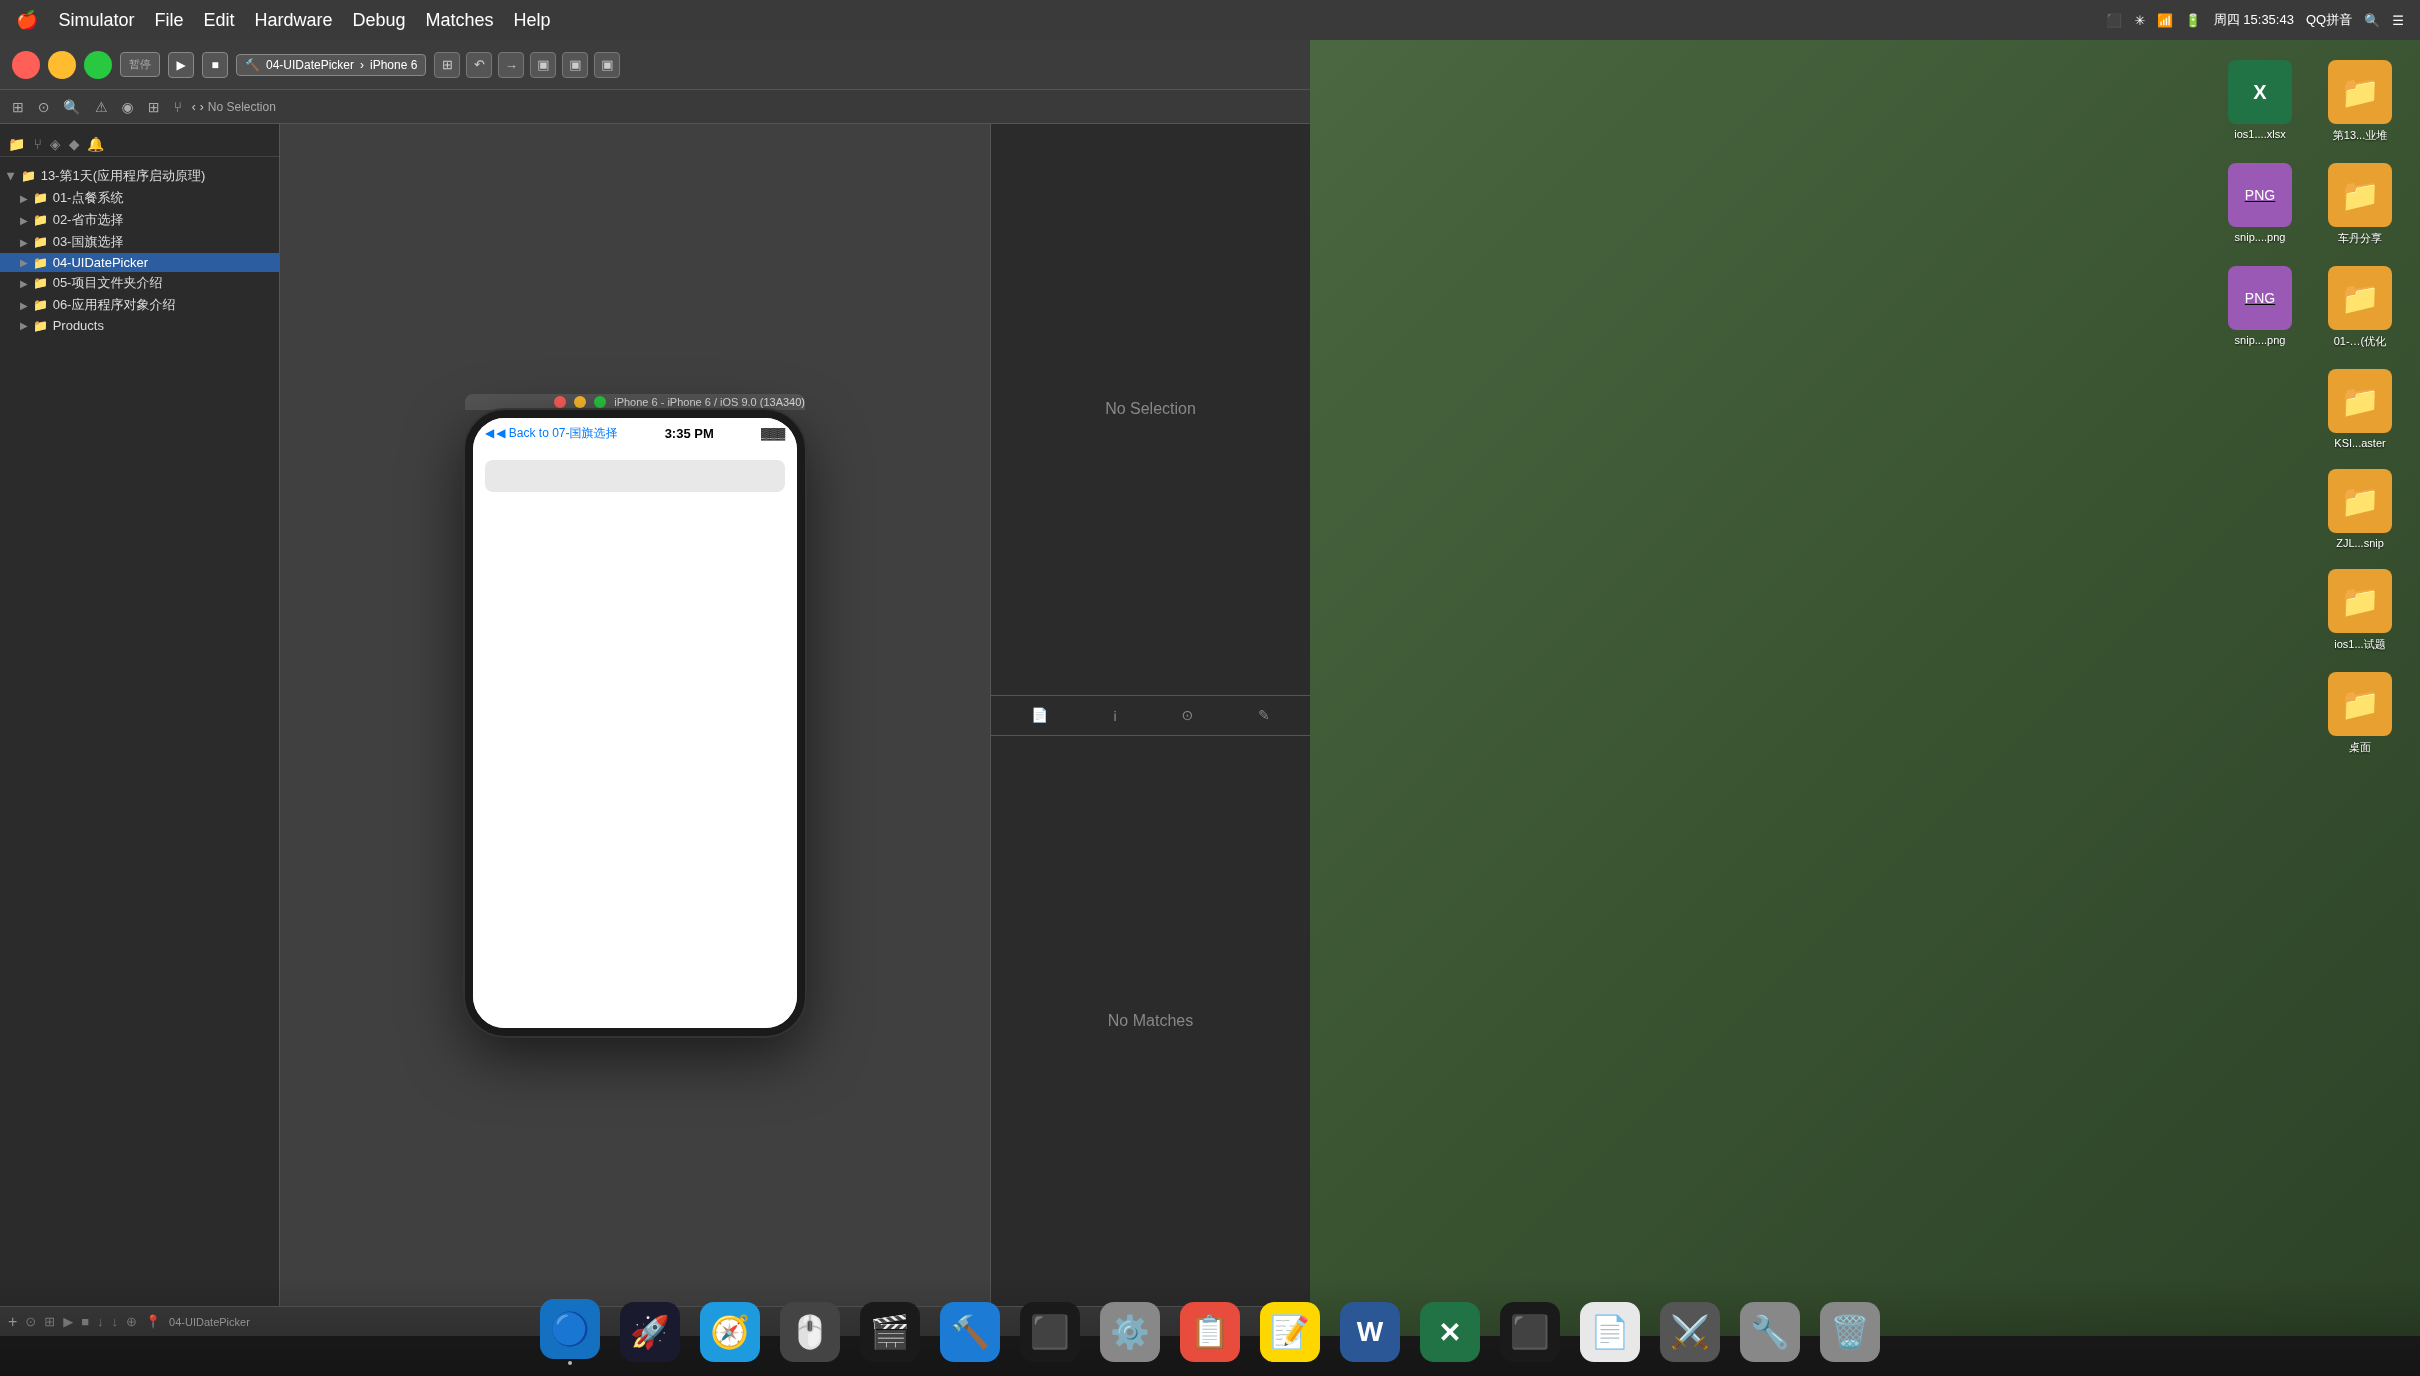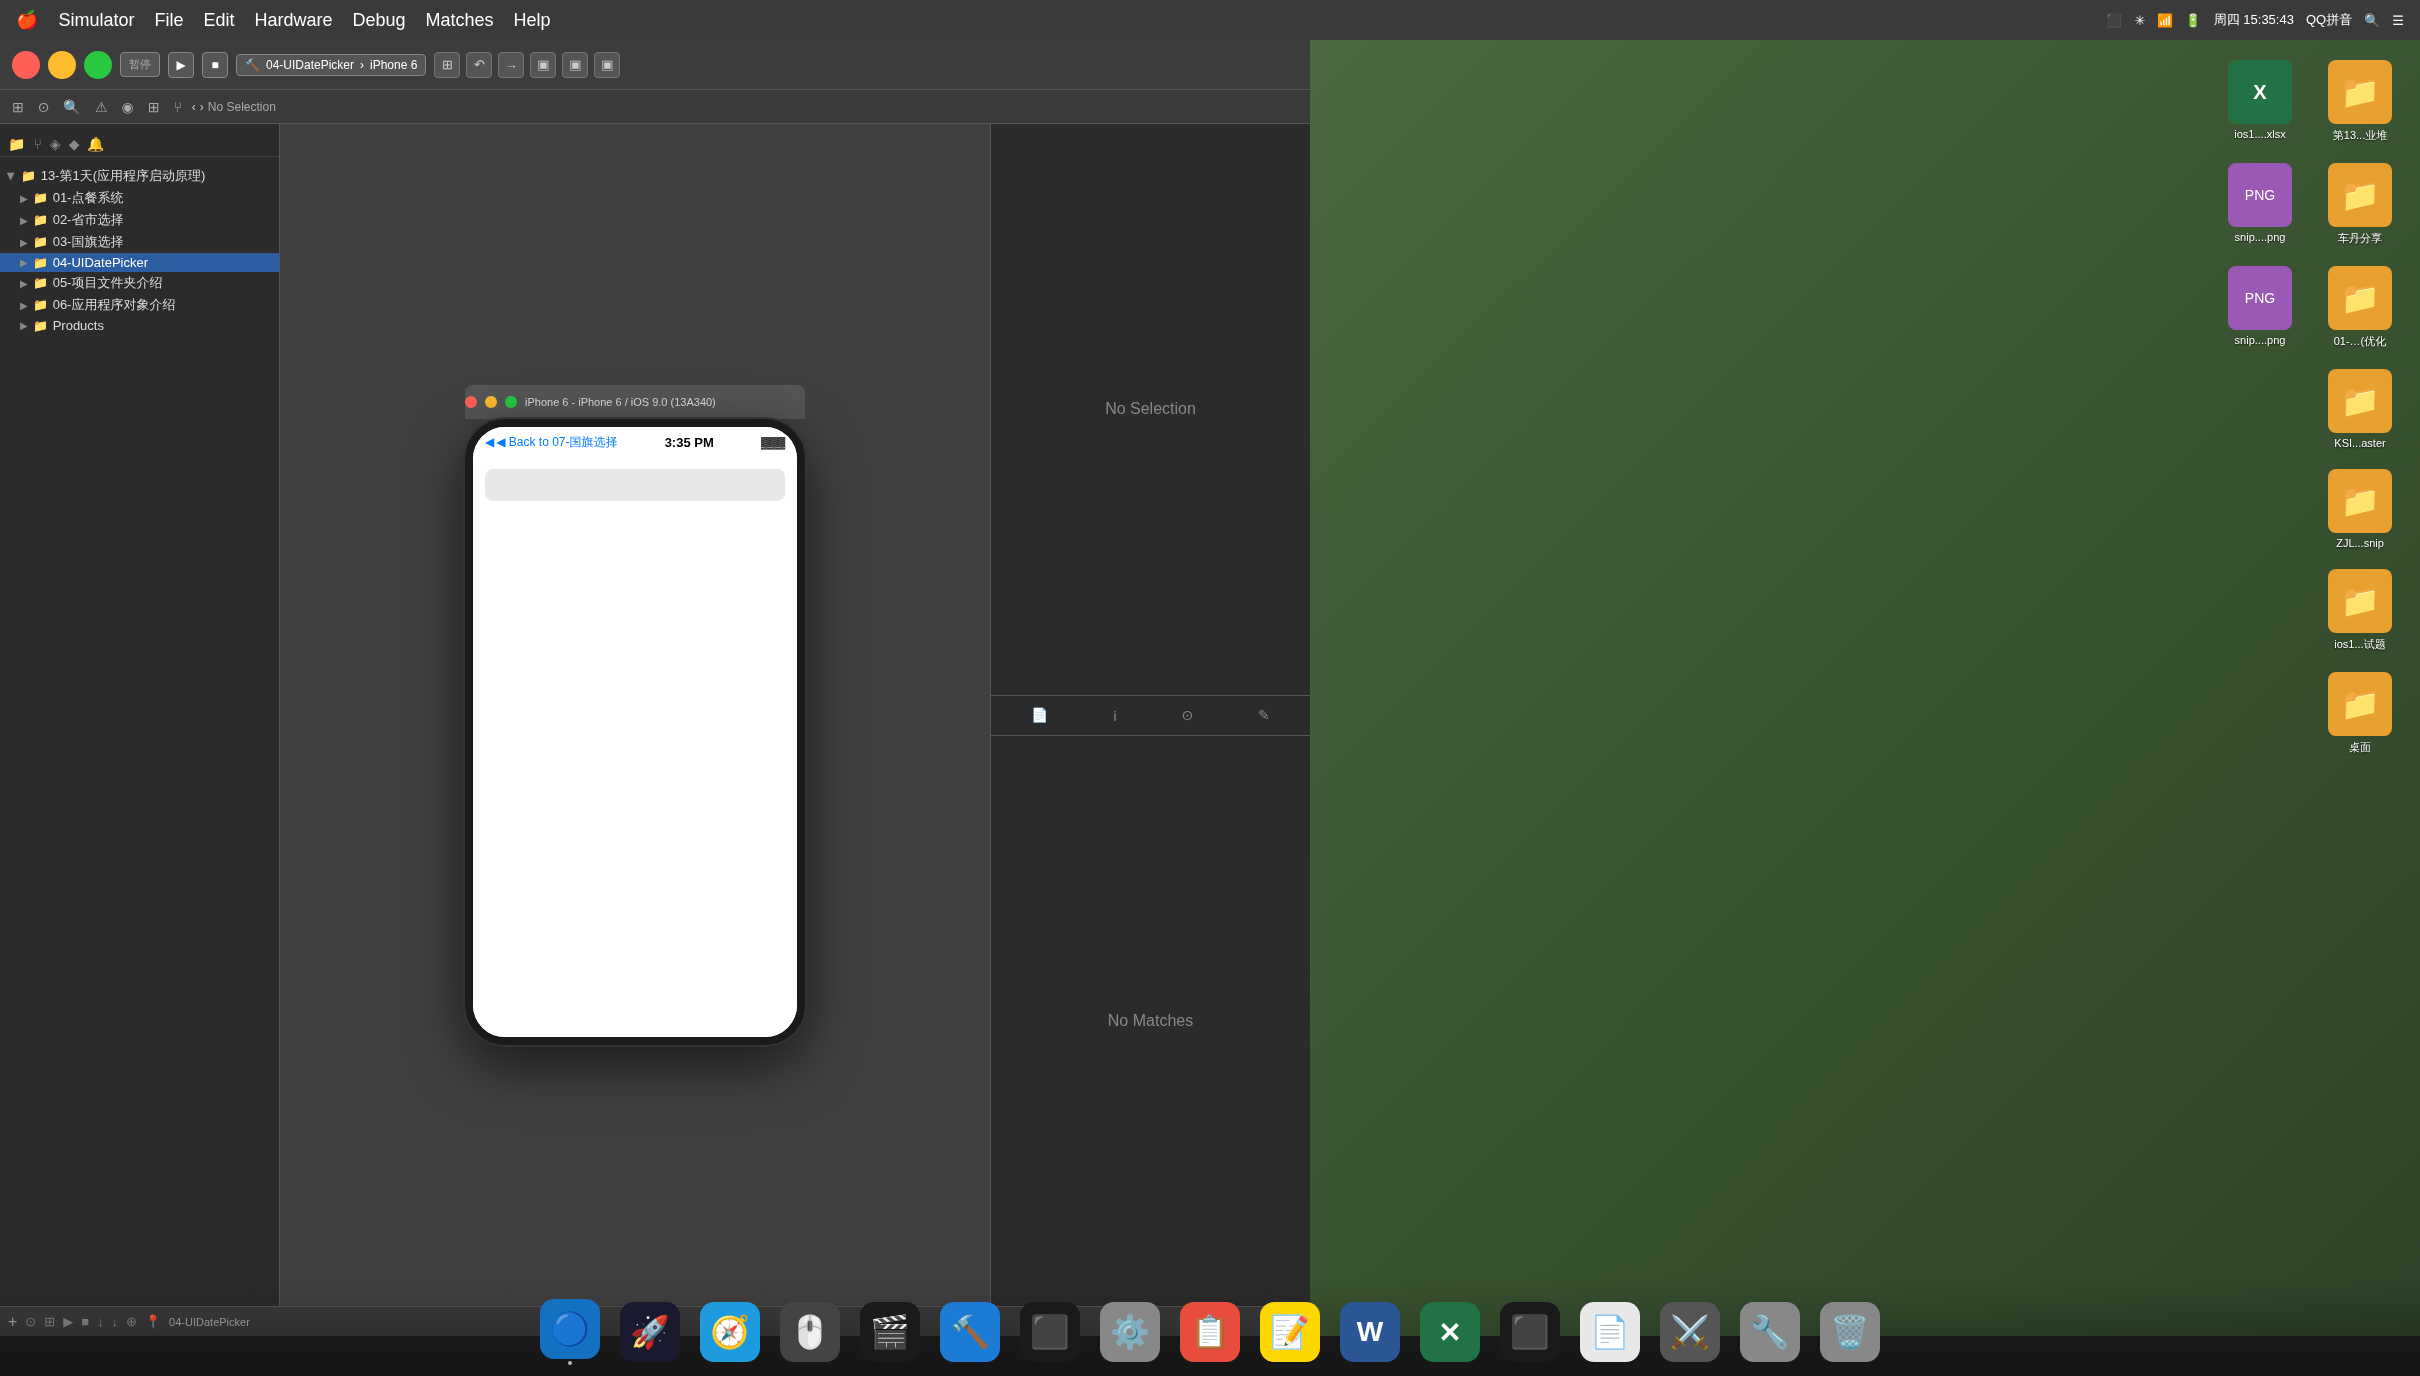--- a/index.html
+++ b/index.html
@@ -288,24 +288,24 @@
       height: 32px;
       background: #e8e8e8;
       border-radius: 8px;
       border: none;
       padding: 0 12px;
       font-size: 14px;
       color: #666;
     }
     .simulator-title-bar {
       background: #555;
-      height: 34px;
-      display: flex;
-      align-items: center;
-      justify-content: flex-start;
+      height: 16px;
+      display: flex;
+      align-items: center;
+      justify-content: flex-end;
       gap: 8px;
       border-radius: 8px 8px 0 0;
     }
     .sim-title-dot {
       width: 12px;
       height: 12px;
       border-radius: 50%;
     }
     .dot-close { background: #ff5f57; }
     .dot-min { background: #febc2e; }
@@ -478,21 +478,21 @@
       color: #fff;
       text-align: center;
       text-shadow: 0 1px 2px rgba(0,0,0,0.8);
       max-width: 80px;
       overflow: hidden;
       text-overflow: ellipsis;
       white-space: nowrap;
     }
     .xlsx-icon { background: #217346; }
     .folder-desk-icon { background: #e8a030; }
-    .png-icon { background: #9b59b6; }
+    .png-icon { background: #9b59b6; text-decoration: underline; }
     .add-btn {
       color: #aaa;
       font-size: 16px;
       cursor: pointer;
     }
   </style>
 </head>
 <body>
 
 <div class="mac-menubar">

